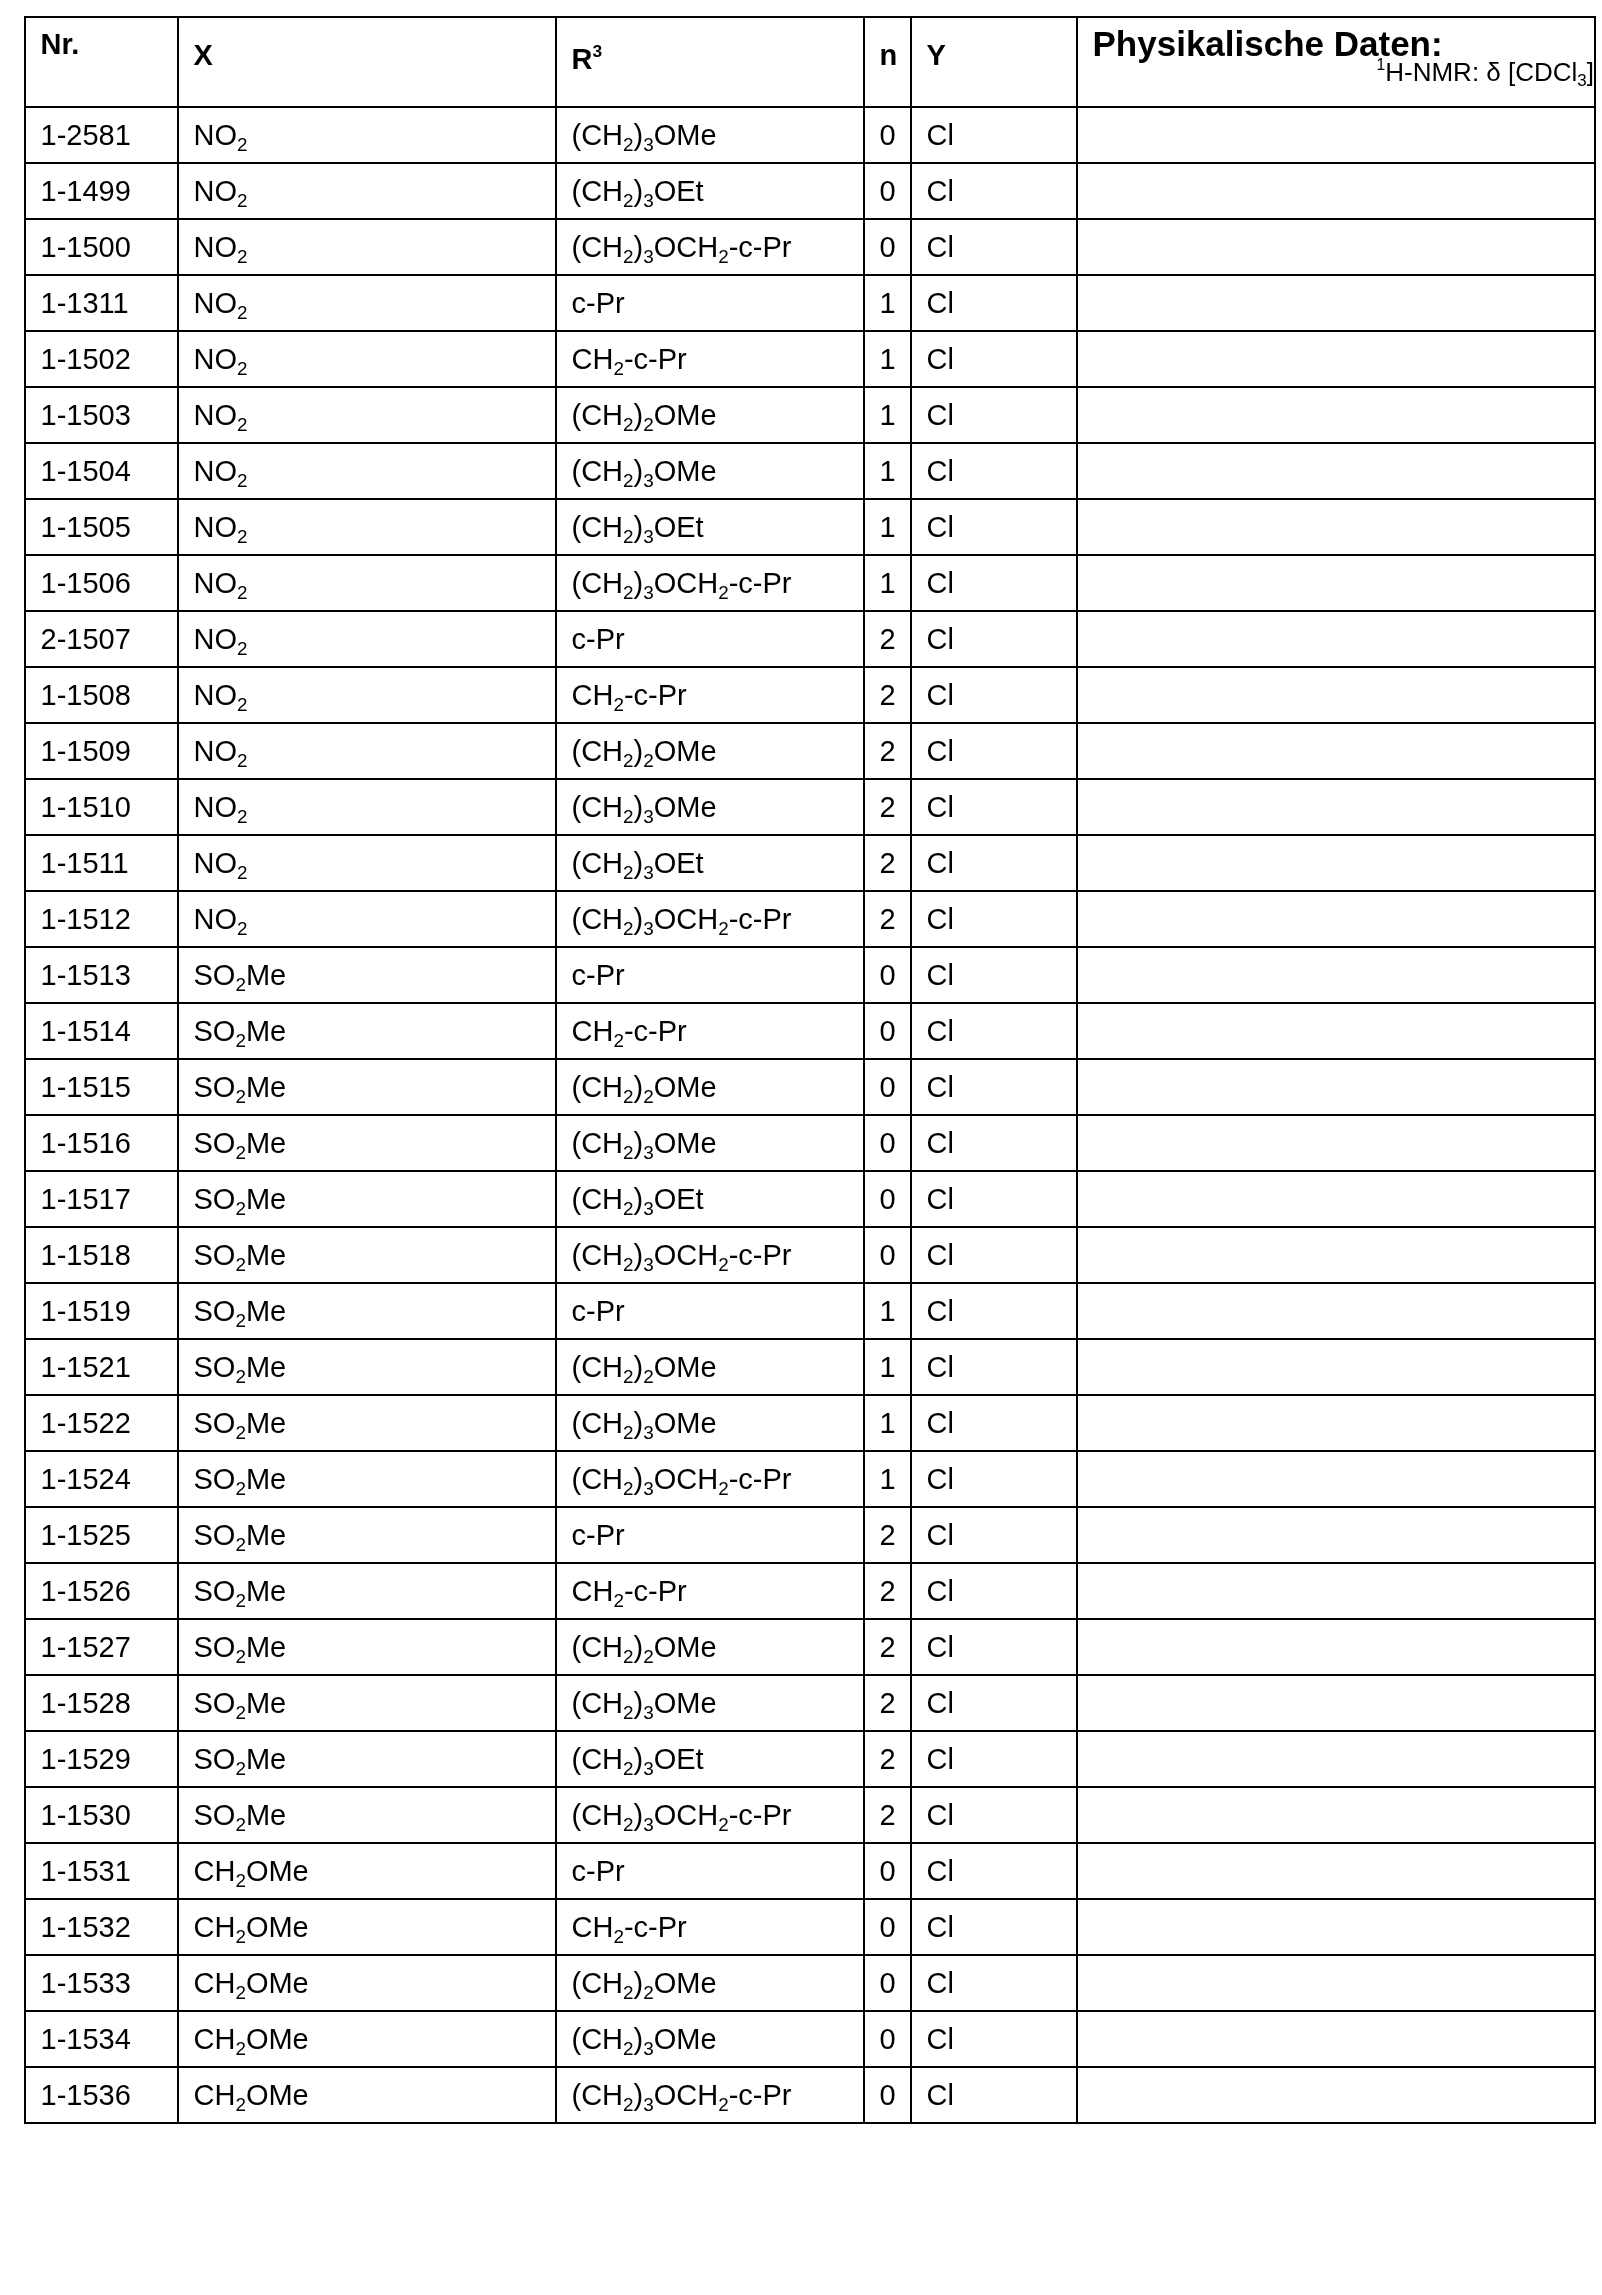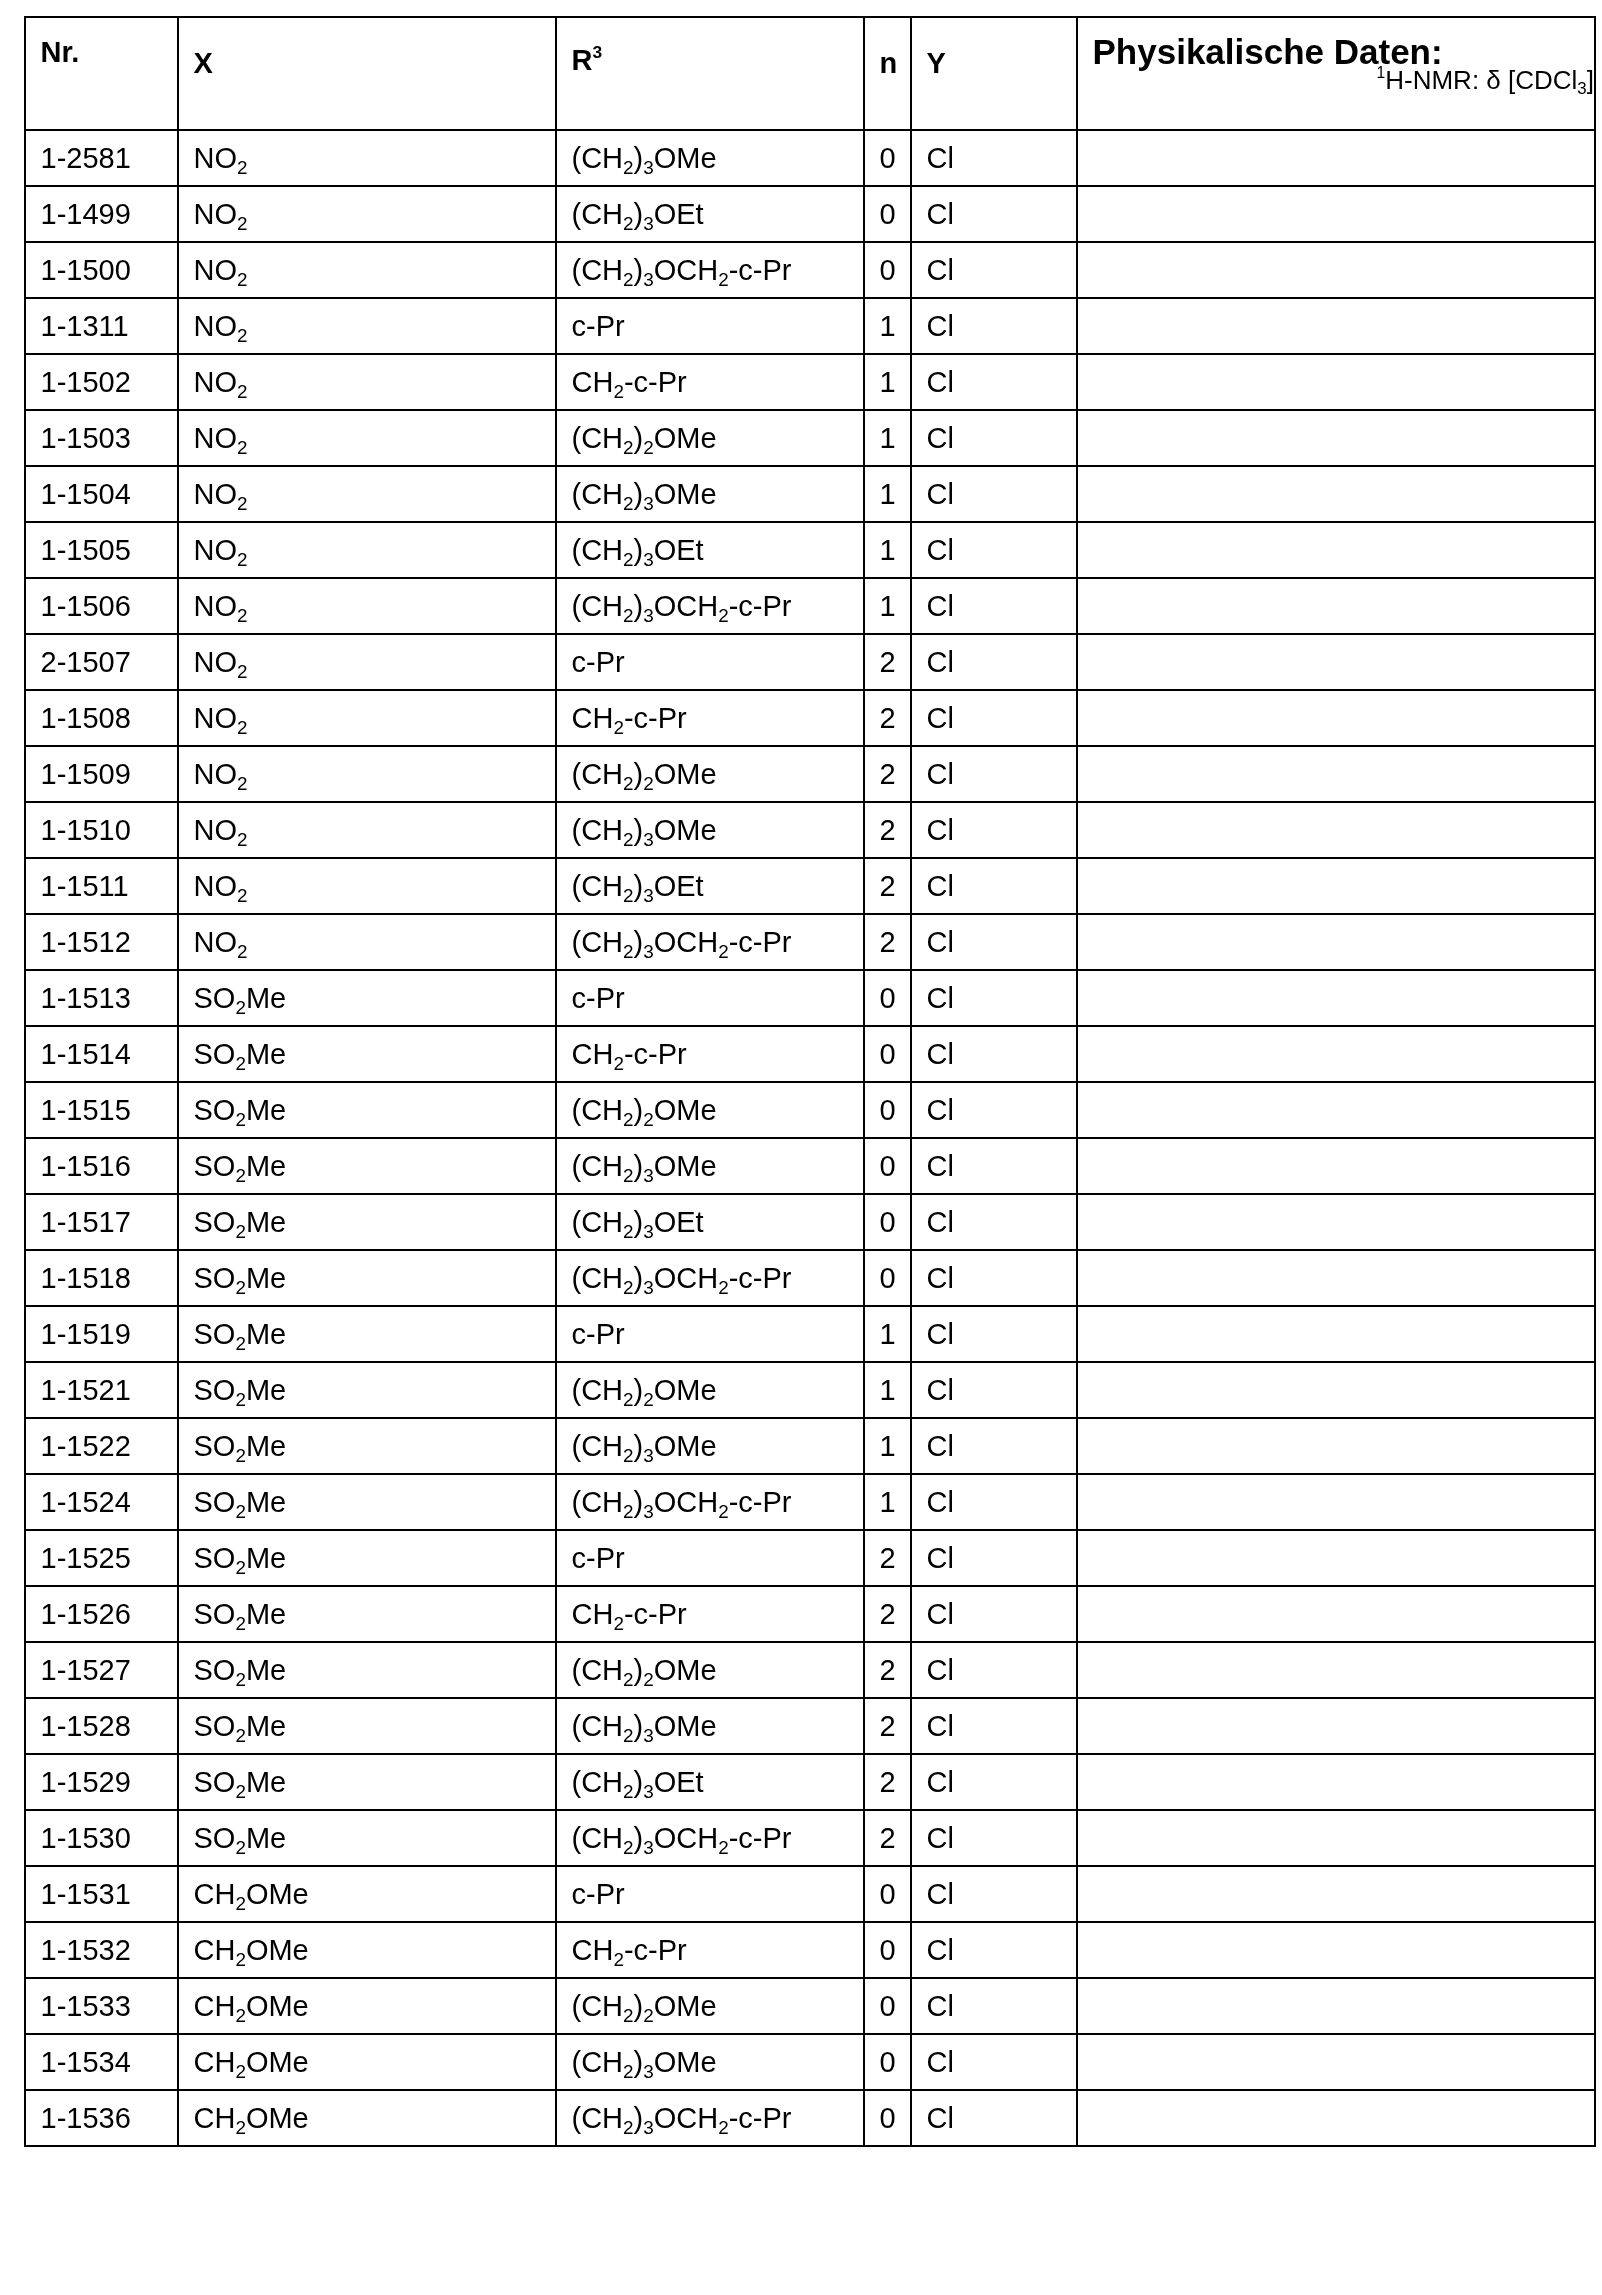--- a/index.html
+++ b/index.html
@@ -12,21 +12,21 @@
     }
     table.data-table td, table.data-table th {
       border: 2.4px solid #000;
       padding: 0 0 0 14.5px;
       font-size: 29px;
       text-align: left;
       vertical-align: middle;
       white-space: nowrap;
       overflow: hidden;
     }
-    table.data-table th { font-weight: bold; vertical-align: top; padding-top: 18px; height: 113px; box-sizing: border-box; }
+    table.data-table th { font-weight: bold; vertical-align: top; padding-top: 10px; height: 90px; box-sizing: border-box; }
     table.data-table td { height: 56px; box-sizing: border-box; }
     th .h-main { display: block; }
     th .h-sub { display: block; font-weight: normal; font-size: 26px; line-height: 24px; text-align: right; }
     th.col-phys { padding-top: 32px; }
     th.col-phys .h-main { font-size: 35px; line-height: 32px; }
     td.col-n, th.col-n { padding-left: 8px; text-align: center; }
     td.col-n { padding-left: 0; }
     sub { font-size: 0.65em; vertical-align: -0.3em; line-height: 0; }
     sup { font-size: 0.6em; vertical-align: 0.7em; line-height: 0; }
   </style>
@@ -44,21 +44,21 @@
   </colgroup>
   <thead>
     <tr>
       <th>
           <span class="h-main">Nr.</span>
         </th>
       <th>
           <span class="h-main" style="margin-top:11.3px">X</span>
         </th>
       <th>
-          <span class="h-main" style="margin-top:8px">R<sup>3</sup></span>
+          <span class="h-main" style="margin-top:15px">R<sup>3</sup></span>
         </th>
       <th class="col-n">
           <span class="h-main" style="margin-top:11.3px">n</span>
         </th>
       <th>
           <span class="h-main" style="margin-top:11.3px">Y</span>
         </th>
       <th class="col-phys">
         <span class="h-main">Physikalische Daten:</span>
         <span class="h-sub"><sup>1</sup>H-NMR: δ [CDCl<sub>3</sub>]</span>

